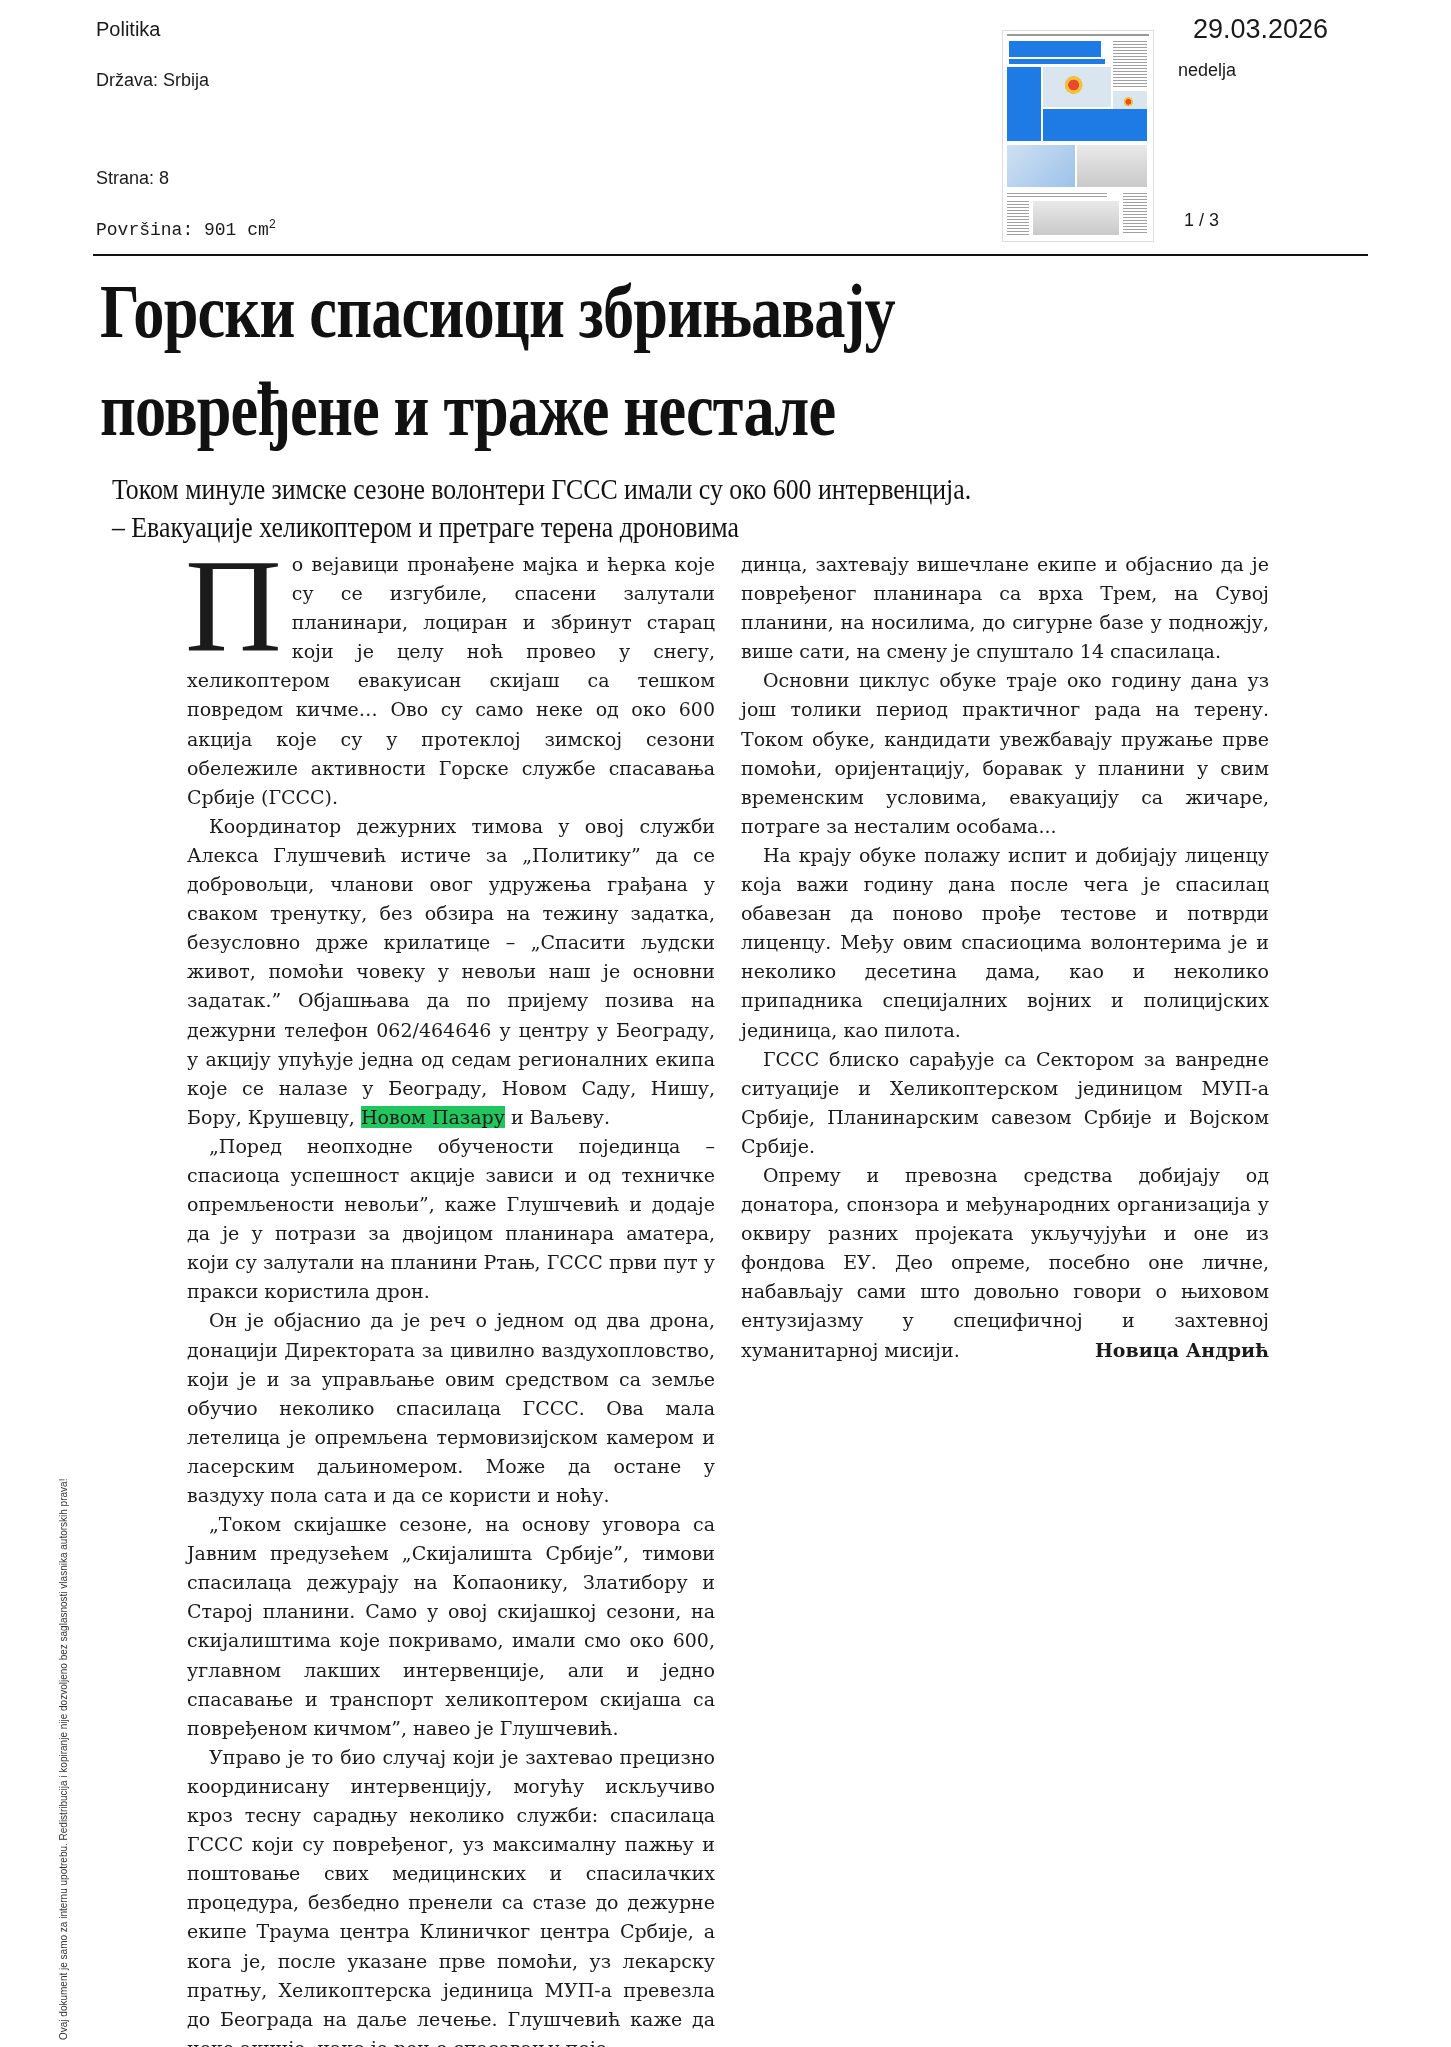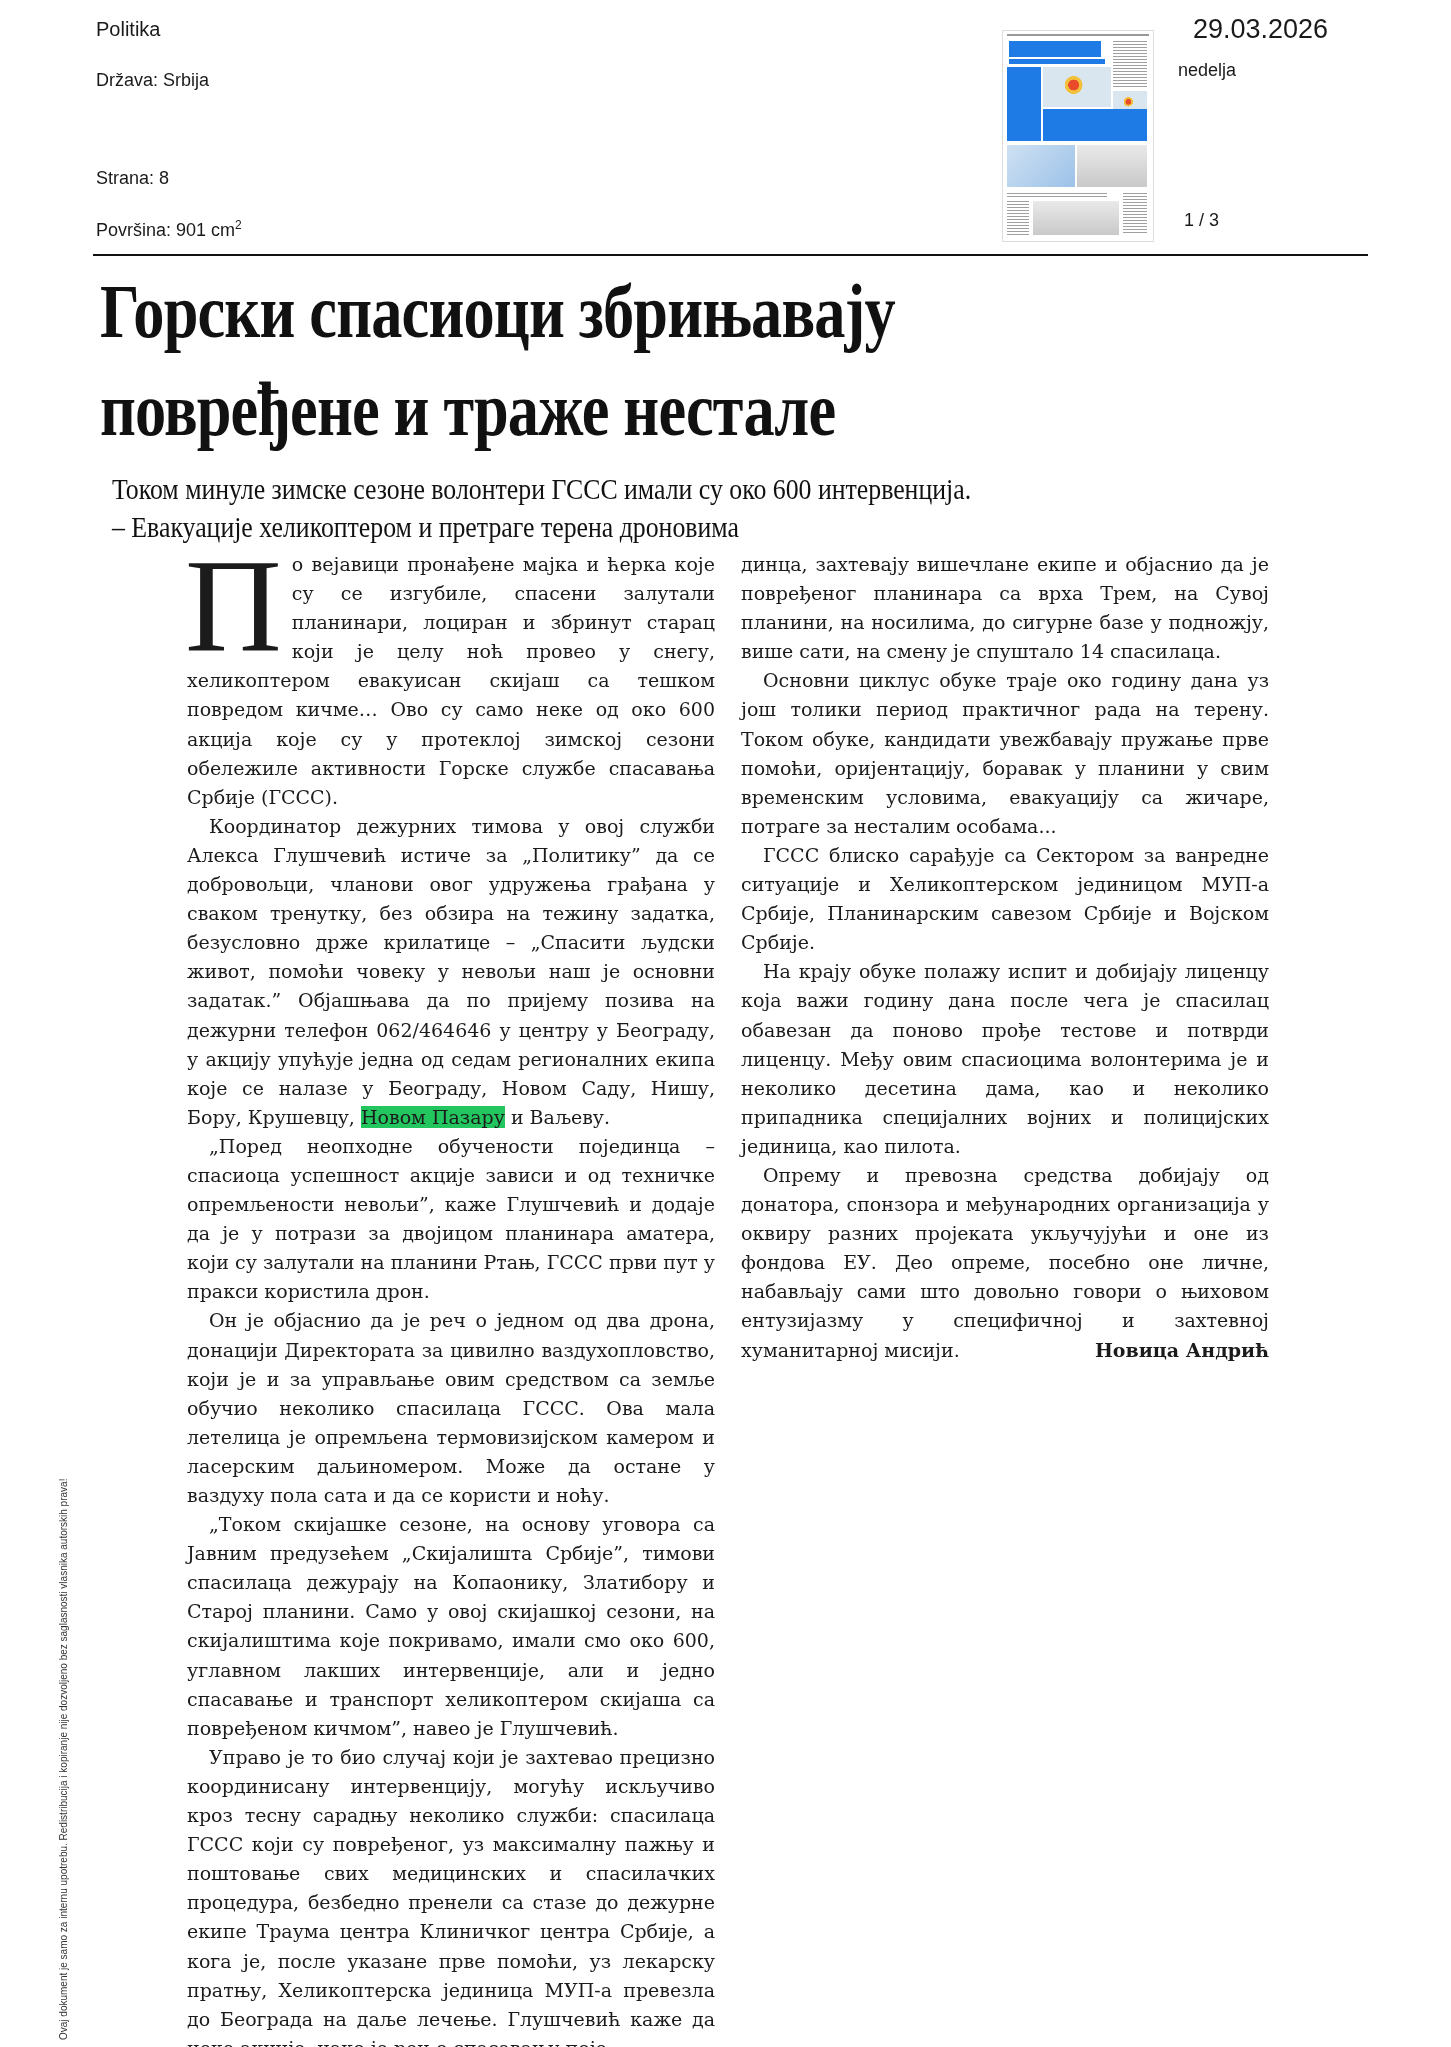--- a/index.html
+++ b/index.html
@@ -3,21 +3,21 @@
 <meta charset="utf-8">
 <style>
   html, body { margin: 0; padding: 0; background: #ffffff; }
   body { width: 1451px; height: 2047px; position: relative; overflow: hidden; color: #111; }
 
   .meta-left { position: absolute; left: 96px; top: 18px; font-family: "Liberation Sans", sans-serif; color: #1a1a1a; }
   .pub-name { font-size: 20px; font-weight: normal; position: absolute; top: 0; left: 0; white-space: nowrap; }
   .meta-line { font-size: 18px; position: absolute; left: 0; white-space: nowrap; }
   .meta-country { top: 52px; }
   .meta-page { top: 150px; }
-  .meta-area { top: 200px; }
+  .meta-area { top: 200px; font-family: Liberation Mono, monospace; }
   .meta-area sup { font-size: 12px; }
 
   .thumb { position: absolute; left: 1002px; top: 30px; width: 150px; height: 210px; background: #fff; border: 1px solid #ddd; overflow: hidden; }
   .thumb .t-top { position:absolute; left:4px; top:3px; right:4px; height:2px; background:#999; }
   .thumb .blue { position:absolute; background:#1e7be6; }
   .thumb .photo { position:absolute; background:linear-gradient(135deg,#cfe1f2,#9cc2e8); }
   .thumb .photo.warm { background: radial-gradient(circle at 45% 45%, #e84a2a 0 12%, #f1c13b 13% 20%, #d9e6ef 21%); }
   .thumb .photo.grey { background: linear-gradient(180deg,#e9e9e9,#c9c9c9); }
   .thumb .txt { position:absolute; background: repeating-linear-gradient(180deg,#777 0 1px,#fff 1px 3px); opacity:.7; }
 
@@ -92,18 +92,18 @@
   <p><span>Координатор дежурних тимова у овој служби Алекса Глушчевић истиче за „Политику” да се добровољци, чланови овог удружења грађана у сваком тренутку, без обзира на тежину задатка, безусловно држе крилатице – „Спасити људски живот, помоћи човеку у невољи наш је основни задатак.” Објашњава да по пријему позива на дежурни телефон 062/464646 у центру у Београду, у акцију упућује једна од седам регионалних екипа које се налазе у Београду, Новом Саду, Нишу, Бору, Крушевцу, </span><span class="hl">Новом Пазару</span><span> и Ваљеву.</span></p>
   <p>„Поред неопходне обучености појединца – спасиоца успешност акције зависи и од техничке опремљености невољи”, каже Глушчевић и додаје да је у потрази за двојицом планинара аматера, који су залутали на планини Ртањ, ГССС први пут у пракси користила дрон.</p>
   <p>Он је објаснио да је реч о једном од два дрона, донацији Директората за цивилно ваздухопловство, који је и за управљање овим средством са земље обучио неколико спасилаца ГССС. Ова мала летелица је опремљена термовизијском камером и ласерским даљиномером. Може да остане у ваздуху пола сата и да се користи и ноћу.</p>
   <p>„Током скијашке сезоне, на основу уговора са Јавним предузећем „Скијалишта Србије”, тимови спасилаца дежурају на Копаонику, Златибору и Старој планини. Само у овој скијашкој сезони, на скијалиштима које покривамо, имали смо око 600, углавном лакших интервенције, али и једно спасавање и транспорт хеликоптером скијаша са повређеном кичмом”, навео је Глушчевић.</p>
   <p>Управо је то био случај који је захтевао прецизно координисану интервенцију, могућу искључиво кроз тесну сарадњу неколико служби: спасилаца ГССС који су повређеног, уз максималну пажњу и поштовање свих медицинских и спасилачких процедура, безбедно пренели са стазе до дежурне екипе Траума центра Клиничког центра Србије, а кога је, после указане прве помоћи, уз лекарску пратњу, Хеликоптерска јединица МУП-а превезла до Београда на даље лечење. Глушчевић каже да неке акције, иако је реч о спасавању поје-</p>
 </div>
 
 <div class="col col-right">
   <p class="noindent">динца, захтевају вишечлане екипе и објаснио да је повређеног планинара са врха Трем, на Сувој планини, на носилима, до сигурне базе у подножју, више сати, на смену је спуштало 14 спасилаца.</p>
   <p>Основни циклус обуке траје око годину дана уз још толики период практичног рада на терену. Током обуке, кандидати увежбавају пружање прве помоћи, оријентацију, боравак у планини у свим временским условима, евакуацију са жичаре, потраге за несталим особама...</p>
+  <p>На крају обуке полажу испит и добијају лиценцу која важи годину дана после чега је спасилац обавезан да поново прође тестове и потврди лиценцу. Међу овим спасиоцима волонтерима је и неколико десетина дама, као и неколико припадника специјалних војних и полицијских јединица, као пилота.</p>
   <p>ГССС блиско сарађује са Сектором за ванредне ситуације и Хеликоптерском јединицом МУП-а Србије, Планинарским савезом Србије и Војском Србије.</p>
-  <p>На крају обуке полажу испит и добијају лиценцу која важи годину дана после чега је спасилац обавезан да поново прође тестове и потврди лиценцу. Међу овим спасиоцима волонтерима је и неколико десетина дама, као и неколико припадника специјалних војних и полицијских јединица, као пилота.</p>
   <p><span>Опрему и превозна средства добијају од донатора, спонзора и међународних организација у оквиру разних пројеката укључујући и оне из фондова ЕУ. Део опреме, посебно оне личне, набављају сами што довољно говори о њиховом ентузијазму у специфичној и захтевној хуманитарној мисији.</span><span class="byline">Новица Андрић</span></p>
 </div>
 
 <div class="watermark">Ovaj dokument je samo za internu upotrebu. Redistribucija i kopiranje nije dozvoljeno bez saglasnosti vlasnika autorskih prava!</div>
 
 </body></html>

